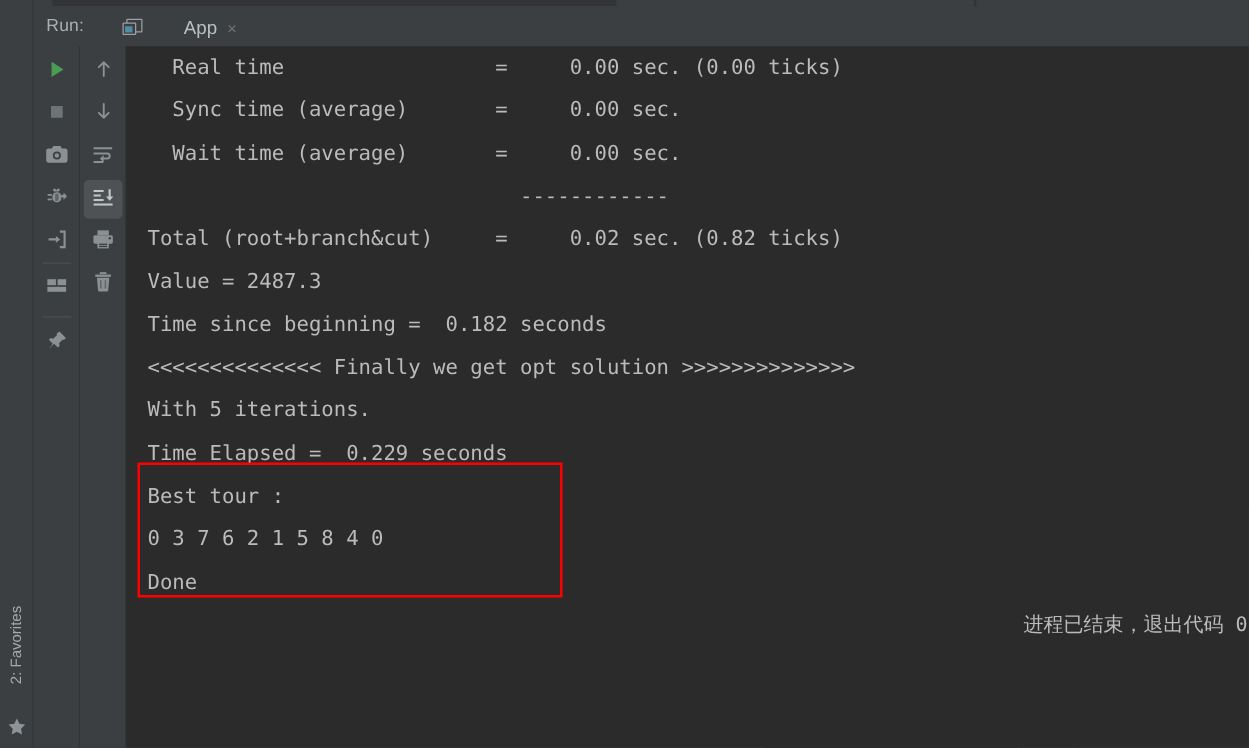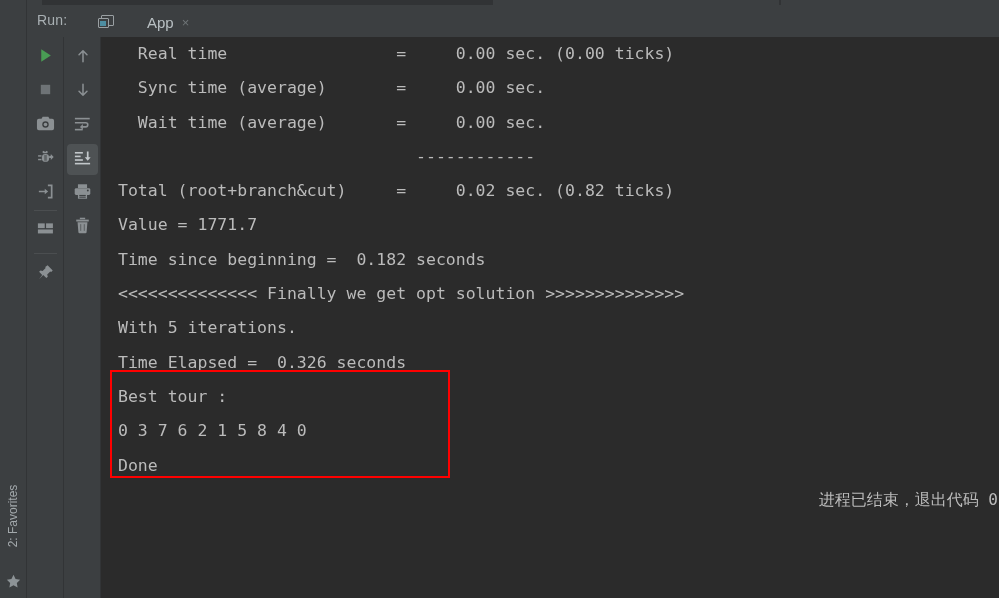--- a/index.html
+++ b/index.html
@@ -376,25 +376,25 @@
     </div>
   </div>
 
   <div class="console">
     <div class="console-inner">
       <div class="cline">  Real time                 =     0.00 sec. (0.00 ticks)</div>
       <div class="cline">  Sync time (average)       =     0.00 sec.</div>
       <div class="cline">  Wait time (average)       =     0.00 sec.</div>
       <div class="cline">                              ------------</div>
       <div class="cline">Total (root+branch&amp;cut)     =     0.02 sec. (0.82 ticks)</div>
-      <div class="cline">Value = 1771.7</div>
+      <div class="cline">Value = 2487.3</div>
       <div class="cline">Time since beginning =  0.182 seconds</div>
       <div class="cline">&lt;&lt;&lt;&lt;&lt;&lt;&lt;&lt;&lt;&lt;&lt;&lt;&lt;&lt; Finally we get opt solution &gt;&gt;&gt;&gt;&gt;&gt;&gt;&gt;&gt;&gt;&gt;&gt;&gt;&gt;</div>
       <div class="cline">With 5 iterations.</div>
-      <div class="cline">Time Elapsed =  0.326 seconds</div>
+      <div class="cline">Time Elapsed =  0.229 seconds</div>
       <div class="cline">Best tour :</div>
       <div class="cline">0 3 7 6 2 1 5 8 4 0</div>
       <div class="cline">Done</div>
       <div class="cline"></div>
       <div class="cline cjk">进程已结束，退出代码 0</div>
     </div>
   </div>
 
   <div class="redbox"></div>
 

